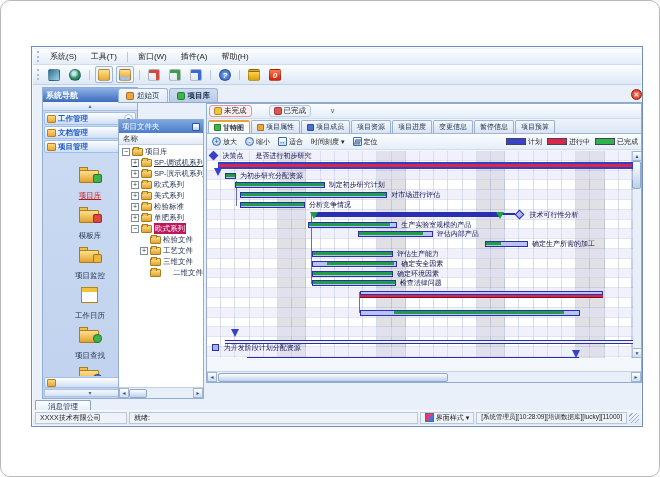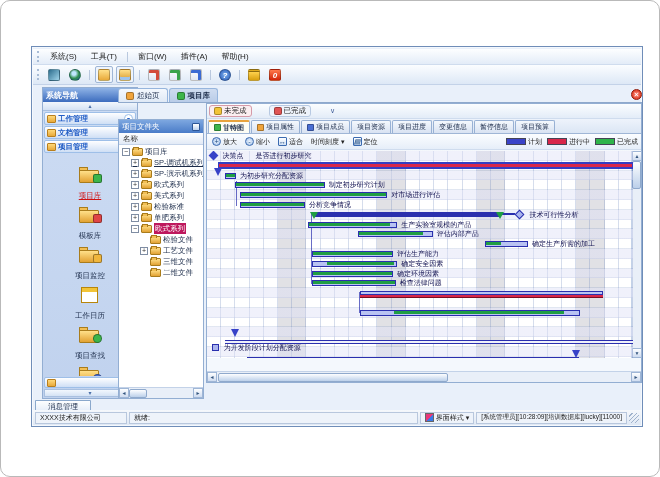--- a/index.html
+++ b/index.html
@@ -306,21 +306,21 @@
           <div class="t-row" style="padding-left: 21px;">
             <span class="t-exp">+</span>
             <i class="t-folder"></i>
             <span class="t-label">工艺文件</span>
           </div>
           <div class="t-row" style="padding-left: 21px;">
             <span style="width: 8px;"></span>
             <i class="t-folder"></i>
             <span class="t-label">三维文件</span>
           </div>
-          <div class="t-row" style="padding-left: 21px;">
+          <div class="t-row" style="padding-left: 11px; justify-content: space-between;">
             <span style="width: 8px;"></span>
             <i class="t-folder"></i>
             <span class="t-label">二维文件</span>
           </div>
         </div>
       <div class="tree-hscroll">
         <span class="sc-btn">◄</span>
         <span class="sc-thumb" style="width:18px;"></span>
         <span class="sc-btn" style="margin-left:auto;">►</span>
       </div>

